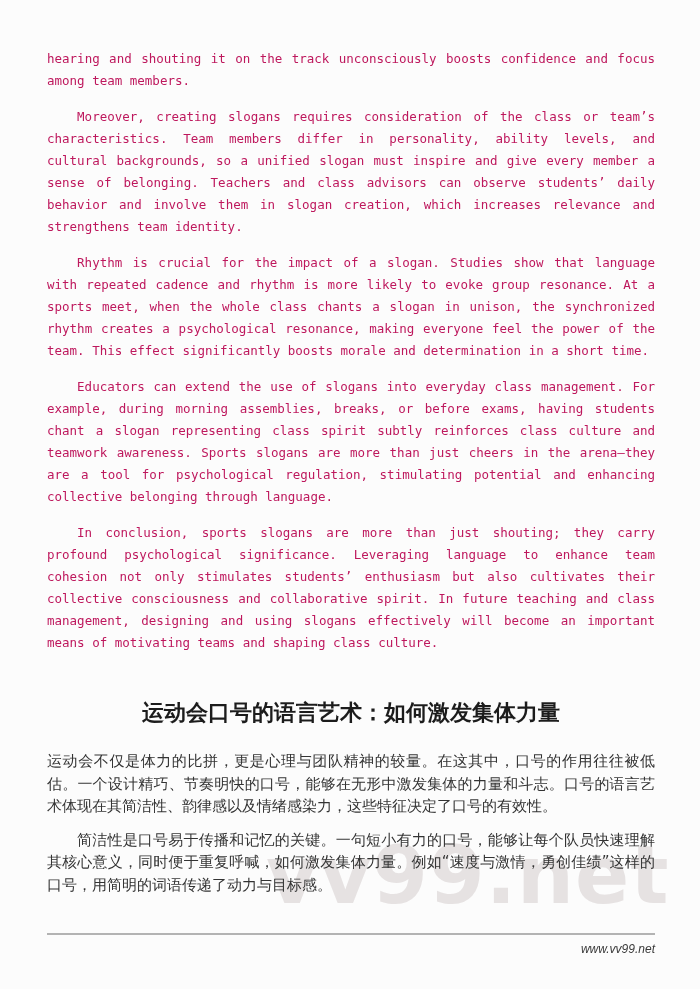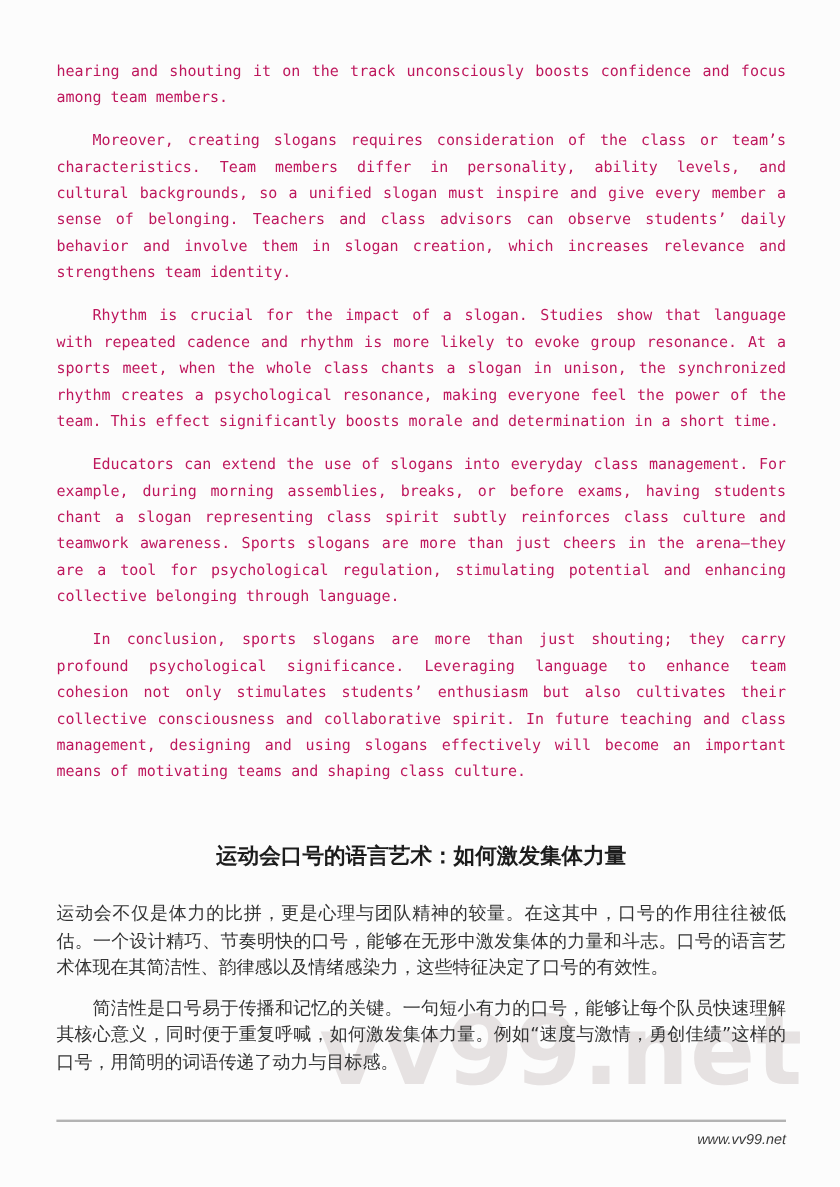--- a/index.html
+++ b/index.html
@@ -38,21 +38,21 @@
     color: #be185d;
     text-align: justify;
     text-indent: 4ch;
     margin: 0 0 14px 0;
   }
   .en p.no-indent { text-indent: 0; }
   .en p:last-child { margin-bottom: 0; }
   .cn-title {
     margin: 46px 0 24px 0;
     font-family: Liberation Serif, serif;
-    font-size: 18px;
+    font-size: 22px;
     font-weight: bold;
     line-height: 26px;
     text-align: center;
     color: #1c1c1c;
   }
   .cn p {
     font-family: "DejaVu Sans", "Liberation Sans", sans-serif;
     font-size: 15px;
     line-height: 22.5px;
     color: #333333;

